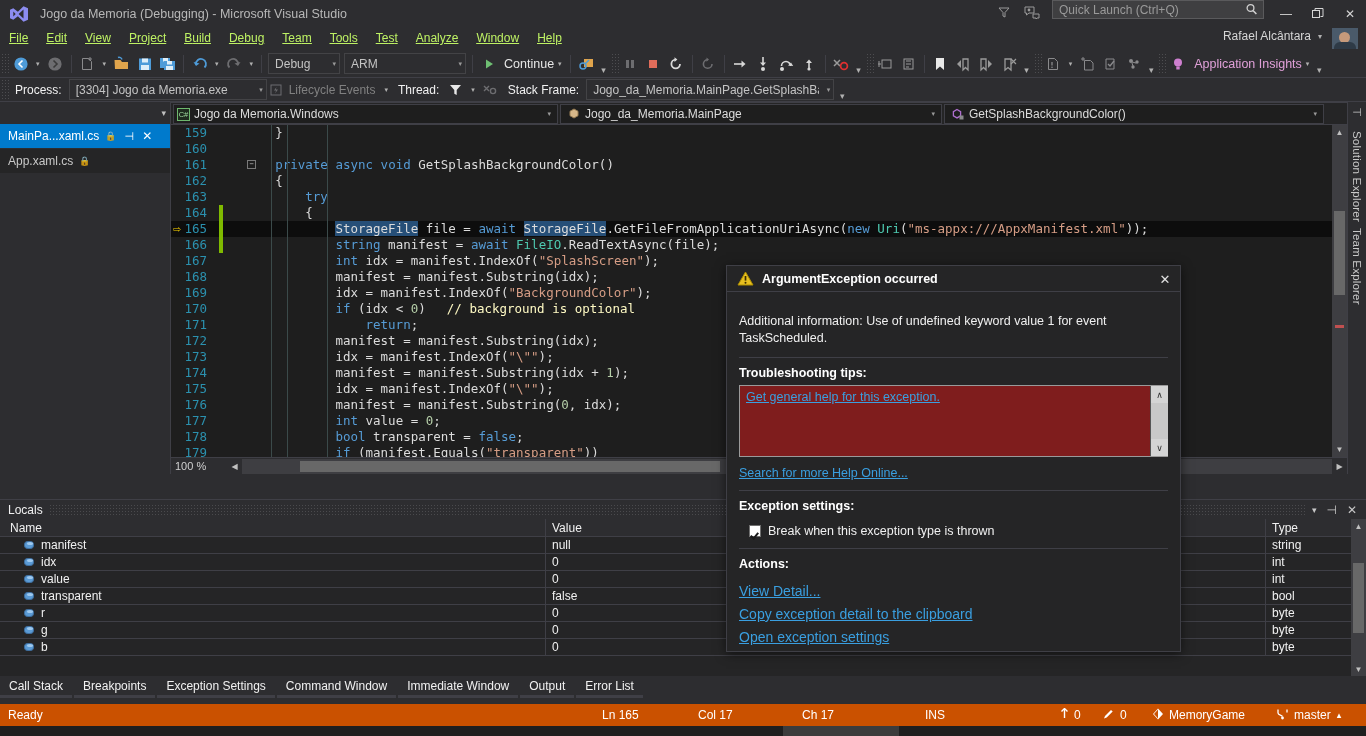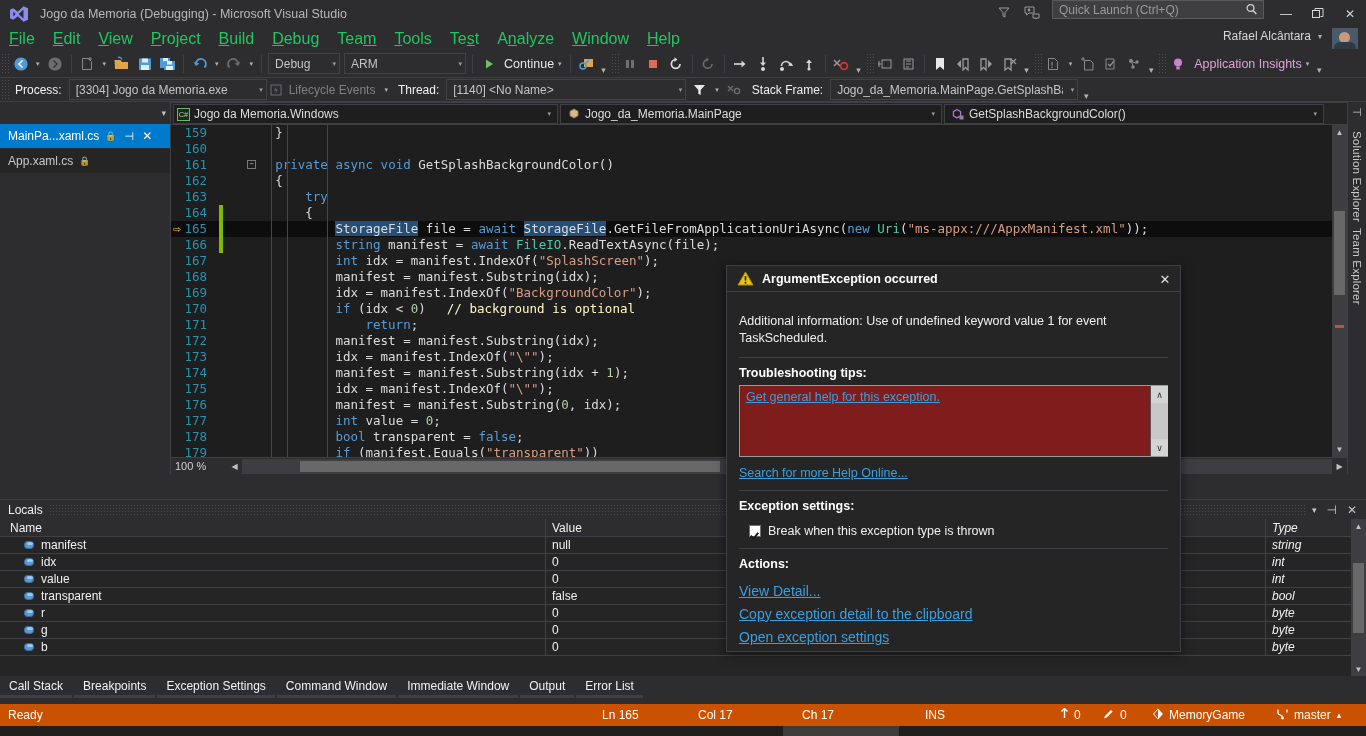--- a/index.html
+++ b/index.html
@@ -21,21 +21,21 @@
   .quicklaunch{
     width:212px;height:19px;background:#3f3f41;border:1px solid #5a5a5c;
     display:flex;align-items:center;margin:0 6px;position:relative;
   }
   .quicklaunch span{color:#9a9a9a;font-size:12px;padding-left:6px;}
   .ql-search{position:absolute;right:5px;top:2px;color:#c8c8c8;}
   .winbtn{width:32px;height:27px;display:flex;align-items:center;justify-content:center;color:#d6d6d6;font-size:12px;}
 
   
   .menubar{height:23px;background:#2d2d30;display:flex;align-items:center;position:relative;}
-  .menu-item{padding:0 9px;height:23px;line-height:23px;font-size:16px;color:#22c55e;}
+  .menu-item{padding:0 9px;height:23px;line-height:23px;font-size:12px;color:#bef264;text-decoration:underline;}
   .menu-item u{text-decoration:underline;}
   .account{position:absolute;right:44px;top:2px;display:flex;align-items:center;color:#d6d6d6;font-size:12px;}
   .account .caret{margin-left:7px;font-size:8px;color:#b0b0b0;}
   .avatar{position:absolute;right:8px;top:1px;width:26px;height:21px;background:#4a5a6a;overflow:hidden;}
   .avatar .face{position:absolute;left:7px;top:4px;width:11px;height:11px;border-radius:50%;background:#c69a7b;}
   .avatar .body{position:absolute;left:2px;top:14px;width:22px;height:8px;border-radius:6px 6px 0 0;background:#2e3a46;}
 
   
   .toolbar{height:28px;background:#2d2d30;display:flex;align-items:center;border-bottom:1px solid #3f3f46;}
   .grip{width:9px;height:20px;opacity:.5;
@@ -116,21 +116,21 @@
     background-image:radial-gradient(#6d6d70 0.8px, transparent 0.9px);
     background-size:3px 3px;}
   .lc-tools{display:flex;align-items:center;padding-right:4px;color:#c8c8c8;}
   .lc-tools span{padding:0 5px;font-size:12px;}
   .grid{position:relative;height:158px;background:#252526;display:flex;}
   .gridcols{flex:1;}
   .gridrow{height:17px;display:flex;border-bottom:1px solid #3f3f46;font-size:12px;align-items:center;}
   .gridrow.hdr{background:#2d2d30;color:#f1f1f1;height:18px;}
   .cell-name{width:546px;padding-left:10px;border-right:1px solid #3f3f46;height:100%;display:flex;align-items:center;overflow:hidden;}
   .cell-val{width:720px;padding-left:6px;border-right:1px solid #3f3f46;height:100%;display:flex;align-items:center;color:#f1f1f1;}
-  .cell-type{width:84px;padding-left:6px;height:100%;display:flex;align-items:center;color:#f1f1f1;font-style:italic;}
+  .cell-type{width:84px;padding-left:6px;height:100%;display:flex;align-items:center;color:#f1f1f1;}
   .varicon{width:11px;height:11px;margin-right:6px;position:relative;flex:0 0 auto;}
   .varicon i{position:absolute;left:0;top:1px;width:10px;height:8px;border-radius:50%/60%;
              background:#5b9bd5;border:1px solid #3f6f9f;}
   .varicon i:after{content:"";position:absolute;left:2px;top:0px;width:6px;height:3px;border-radius:50%;background:#9ec9ef;}
   .indent{padding-left:14px;}
   .gvscroll{width:15px;background:#3e3e42;position:relative;}
 
   
   .exdlg{position:absolute;left:726px;top:265px;width:455px;height:387px;background:#252526;
          border:1px solid #3f3f46;box-shadow:0 2px 10px rgba(0,0,0,.55);}
@@ -475,24 +475,20 @@
     </div>
     <div class="tbtn sm">
       <svg width="14" height="14" viewBox="0 0 14 14">
           <rect x="2" y="2" width="10" height="10" fill="none" stroke="#6d6d70"></rect>
           <path d="M7.5 4 5 7.5h2.2L6 10.5l3-4H6.8z" fill="#6d6d70"></path>
         </svg>
     </div>
     <div class="dlabel dim">Lifecycle Events</div>
     <div class="caret-dn">▾</div>
     <div class="dlabel">Thread:</div>
-    <div class="combo" style="width:240px">
-      <span class="cv">[1140] &lt;No Name&gt;</span>
-      <span class="ca">▾</span>
-    </div>
     <div class="tbtn">
       <svg width="15" height="15" viewBox="0 0 15 15">
           <path d="M2 3h11l-4.3 5V13l-2.4-1.3V8z" fill="#e8e8e8"></path>
         </svg>
     </div>
     <div class="caret-dn">▾</div>
     <div class="tbtn">
       <svg width="16" height="14" viewBox="0 0 16 14">
           <path d="M2 3l5 5M7 3l-5 5" stroke="#6d6d70" stroke-width="1.4"></path>
           <circle cx="11" cy="8" r="2.6" fill="none" stroke="#6d6d70" stroke-width="1.4"></circle>

